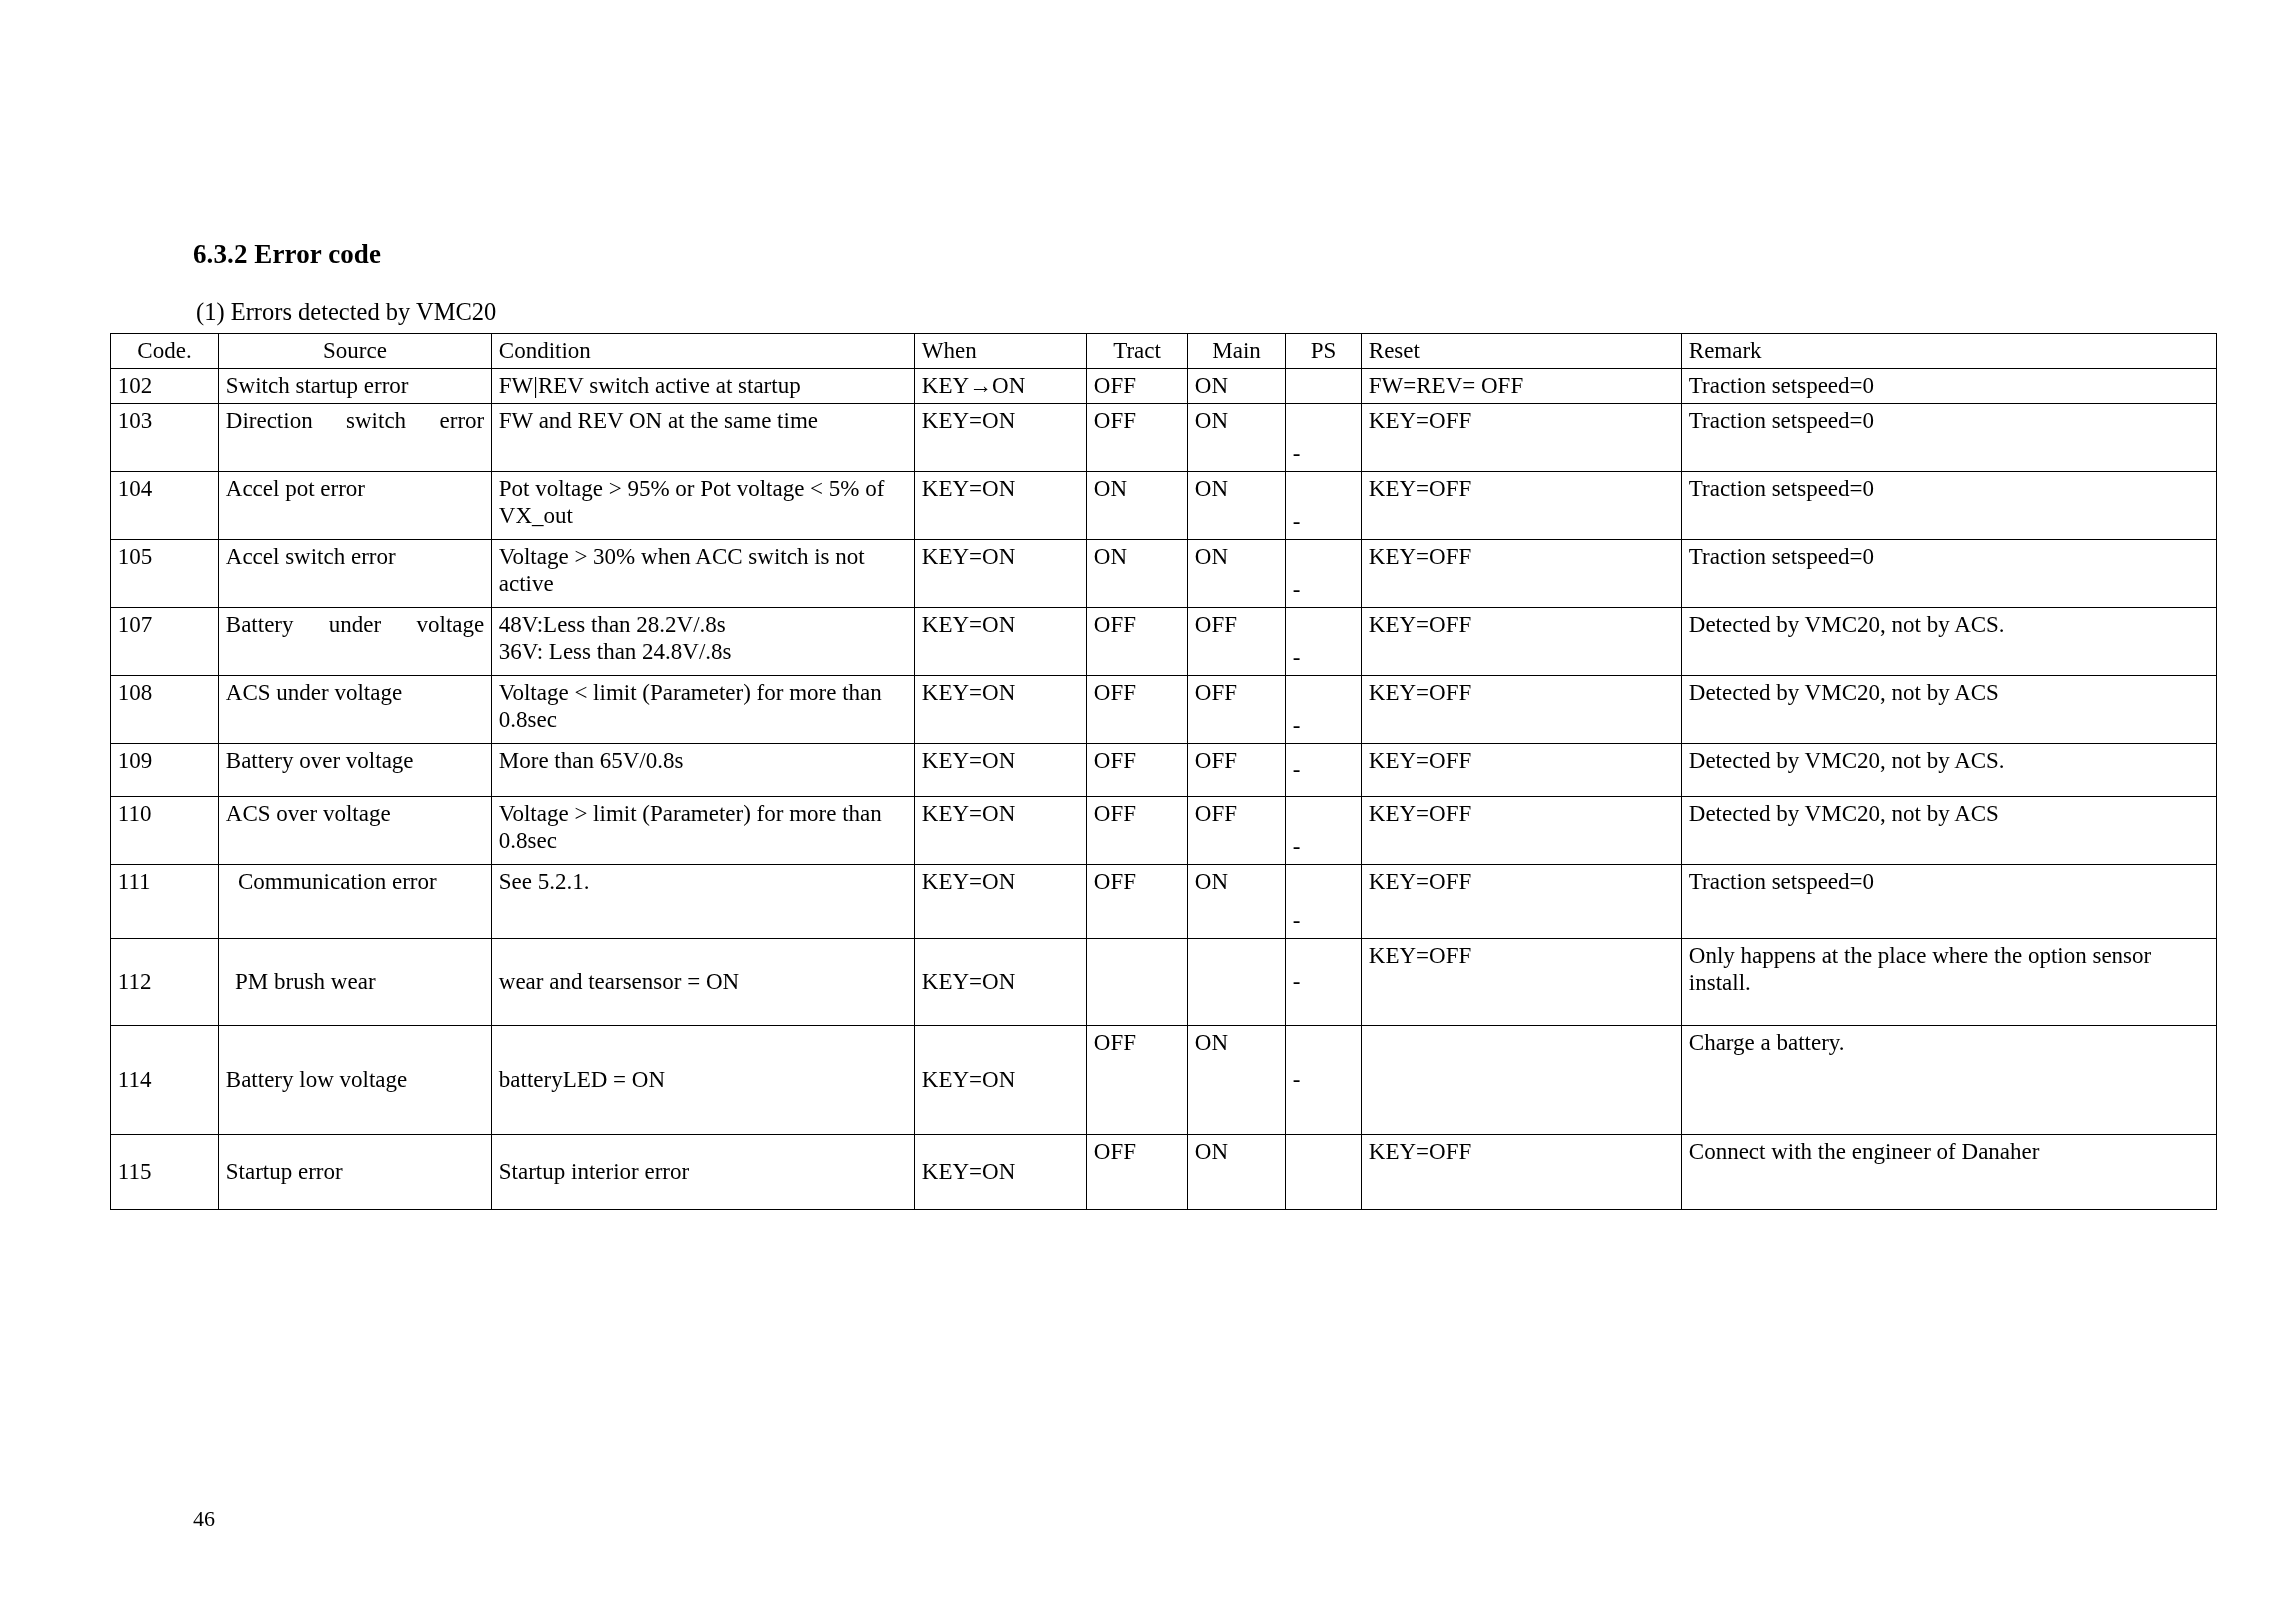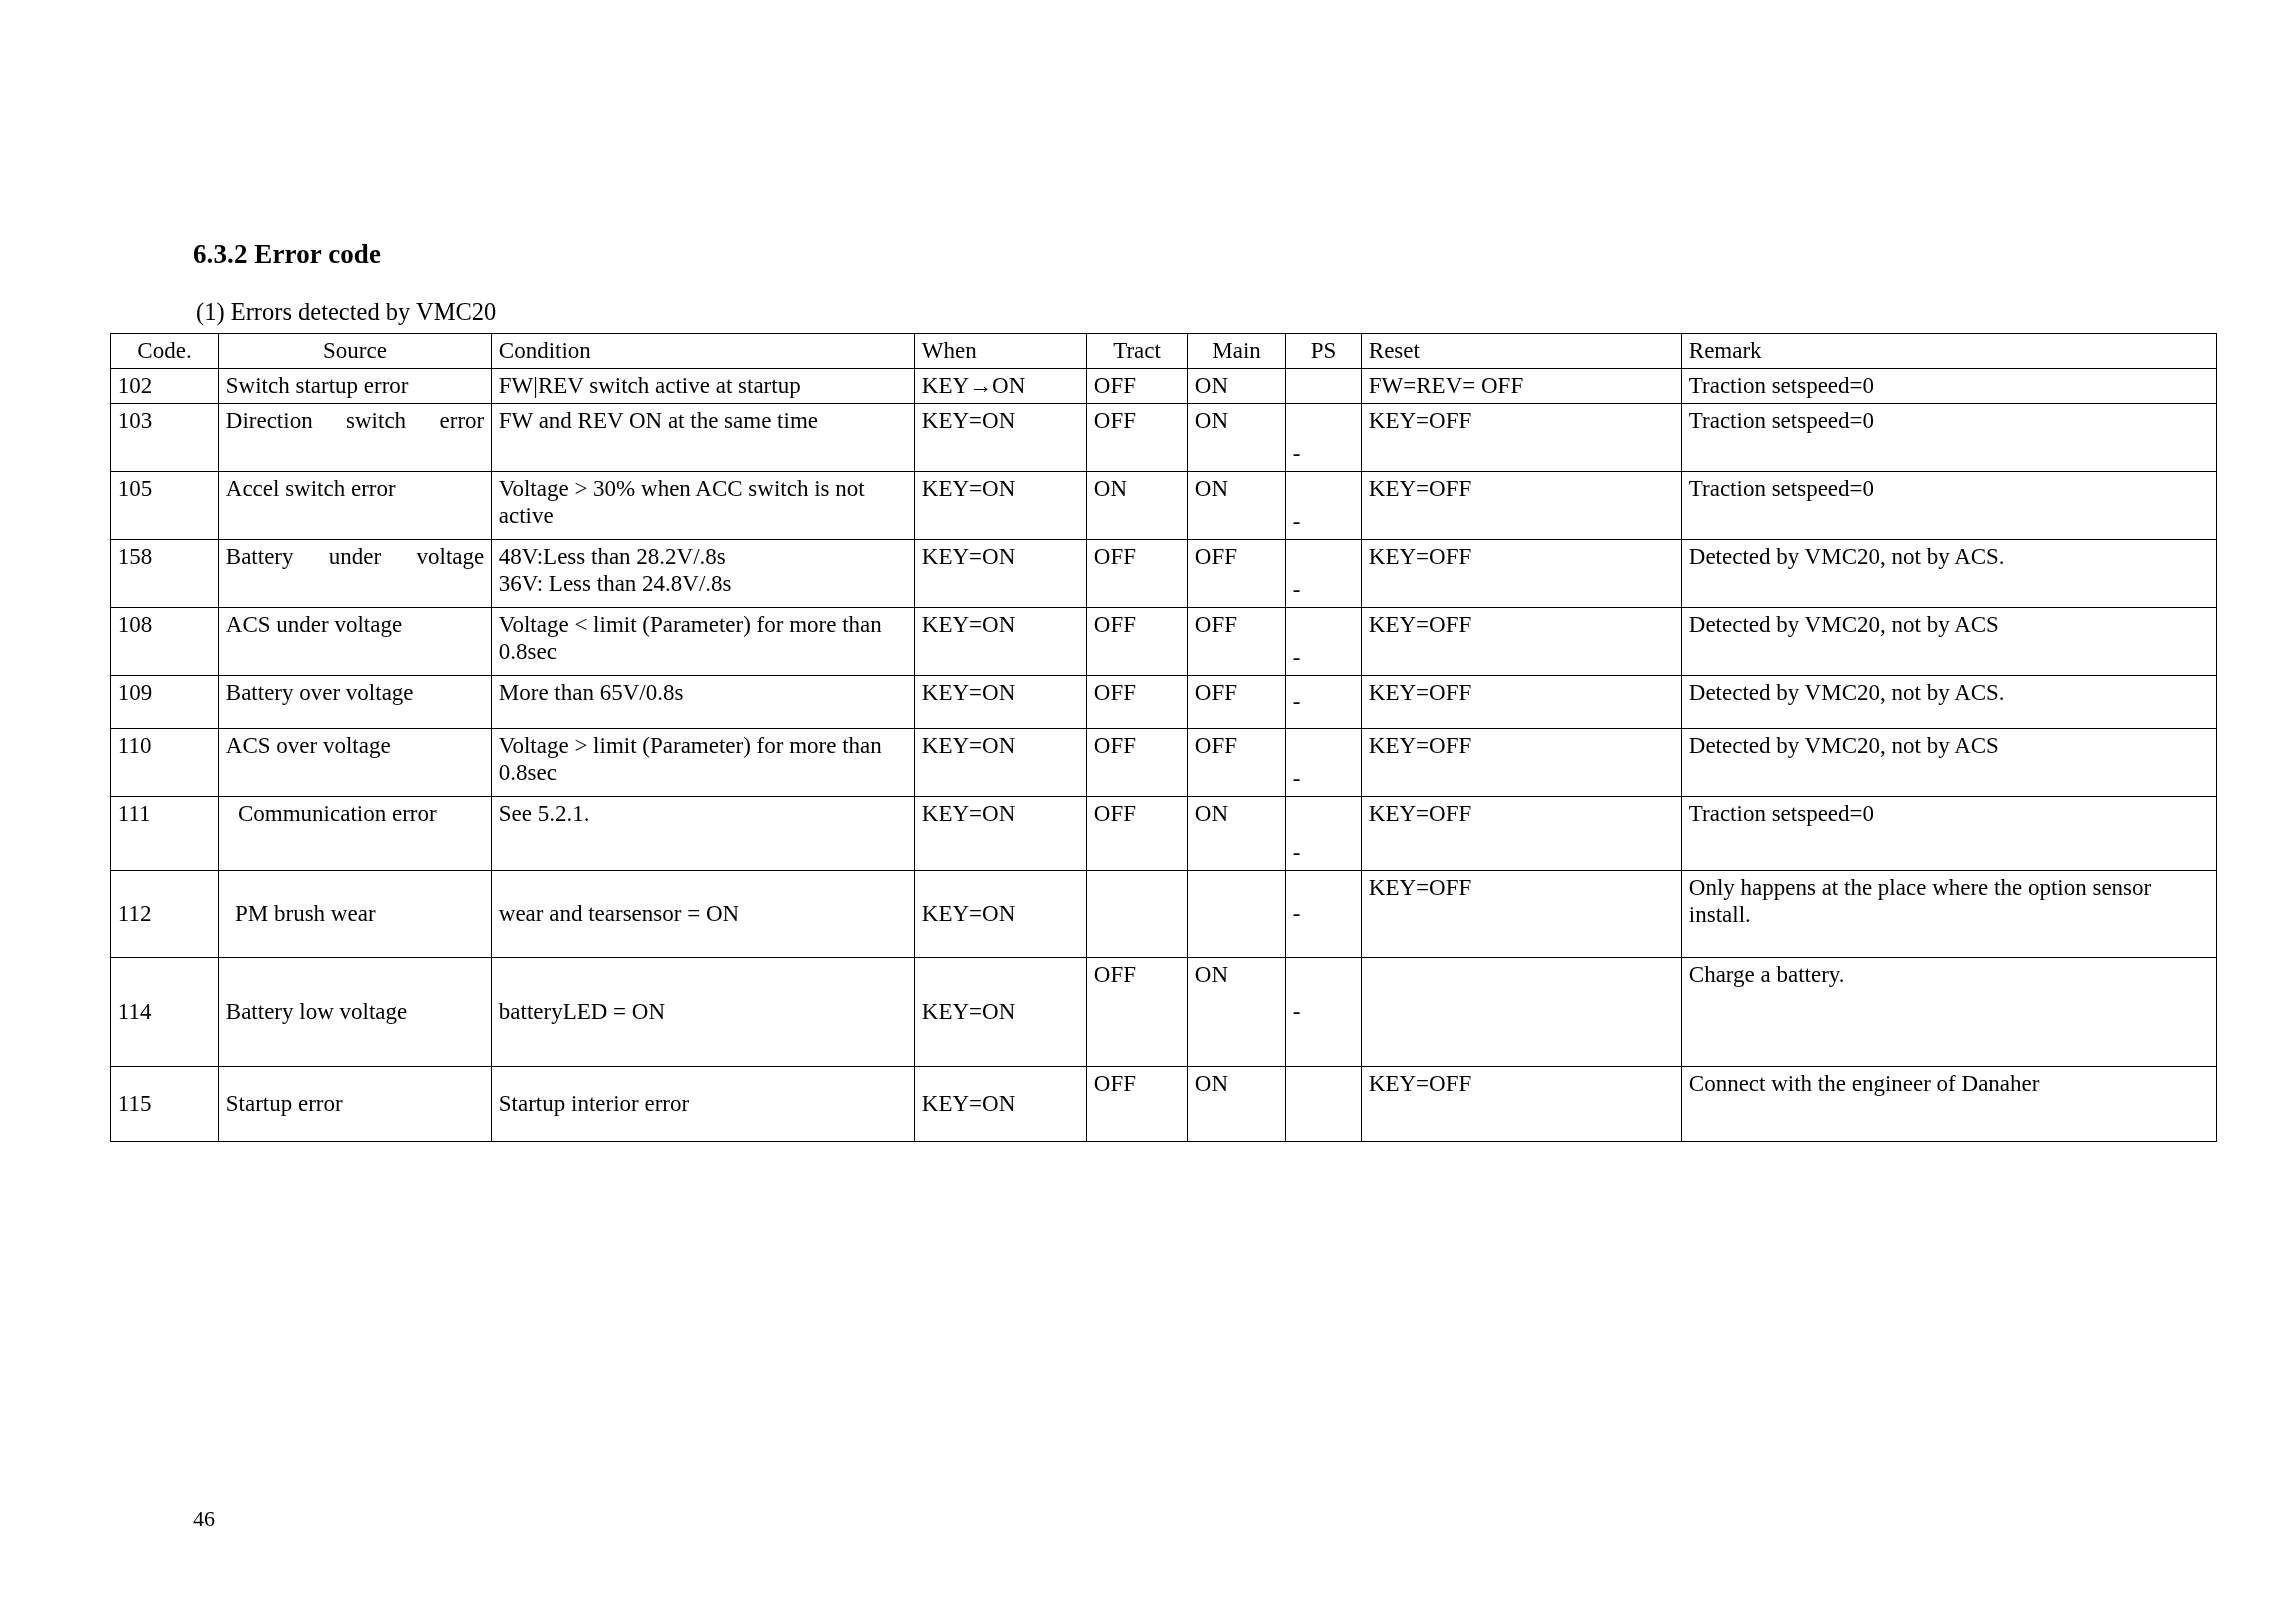--- a/index.html
+++ b/index.html
@@ -142,32 +142,43 @@
             <td class="justify" style="vertical-align: top;">Direction switch error</td>
             <td style="vertical-align: top;">FW and REV ON at the same time</td>
             <td style="vertical-align: top;">KEY=ON</td>
             <td class="center" style="vertical-align: top;">OFF</td>
             <td class="center" style="vertical-align: top;">ON</td>
             <td class="center" style="vertical-align: bottom;">-</td>
             <td style="vertical-align: top;">KEY=OFF</td>
             <td style="vertical-align: top;">Traction setspeed=0</td>
           </tr>
           <tr style="height: 68px;">
+            <td class="center" style="vertical-align: top;">104</td>
+            <td style="vertical-align: top;">Accel pot error</td>
+            <td class="just-nl" style="vertical-align: top;">Pot voltage &gt; 95% or Pot voltage &lt; 5% of VX_out</td>
+            <td style="vertical-align: top;">KEY=ON</td>
+            <td class="center" style="vertical-align: top;">ON</td>
+            <td class="center" style="vertical-align: top;">ON</td>
+            <td class="center" style="vertical-align: bottom;">-</td>
+            <td style="vertical-align: top;">KEY=OFF</td>
+            <td style="vertical-align: top;">Traction setspeed=0</td>
+          </tr>
+          <tr style="height: 68px;">
             <td class="center" style="vertical-align: top;">105</td>
             <td style="vertical-align: top;">Accel switch error</td>
             <td class="just-nl" style="vertical-align: top;">Voltage &gt; 30% when ACC switch is not active</td>
             <td style="vertical-align: top;">KEY=ON</td>
             <td class="center" style="vertical-align: top;">ON</td>
             <td class="center" style="vertical-align: top;">ON</td>
             <td class="center" style="vertical-align: bottom;">-</td>
             <td style="vertical-align: top;">KEY=OFF</td>
             <td style="vertical-align: top;">Traction setspeed=0</td>
           </tr>
           <tr style="height: 68px;">
-            <td class="center" style="vertical-align: top;">158</td>
+            <td class="center" style="vertical-align: top;">107</td>
             <td class="justify" style="vertical-align: top;">Battery under voltage</td>
             <td style="vertical-align: top;">48V:Less than 28.2V/.8s<br>36V: Less than 24.8V/.8s</td>
             <td style="vertical-align: top;">KEY=ON</td>
             <td class="center" style="vertical-align: top;">OFF</td>
             <td class="center" style="vertical-align: top;">OFF</td>
             <td class="center" style="vertical-align: bottom;">-</td>
             <td style="vertical-align: top;">KEY=OFF</td>
             <td style="vertical-align: top;">Detected by VMC20, not by ACS.</td>
           </tr>
           <tr style="height: 68px;">

